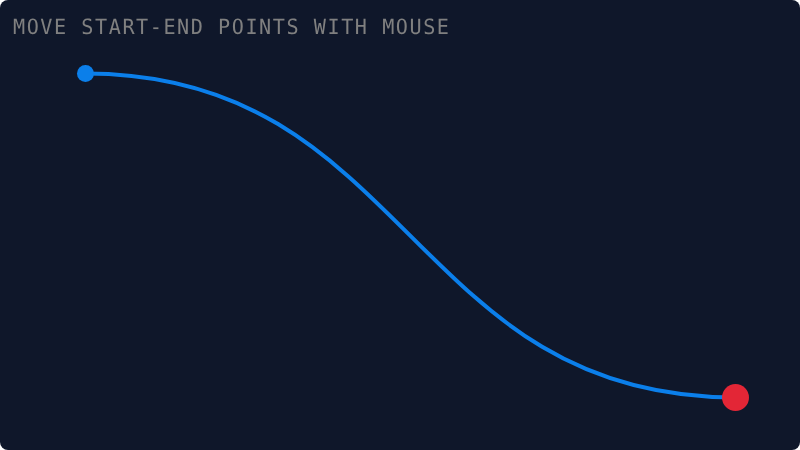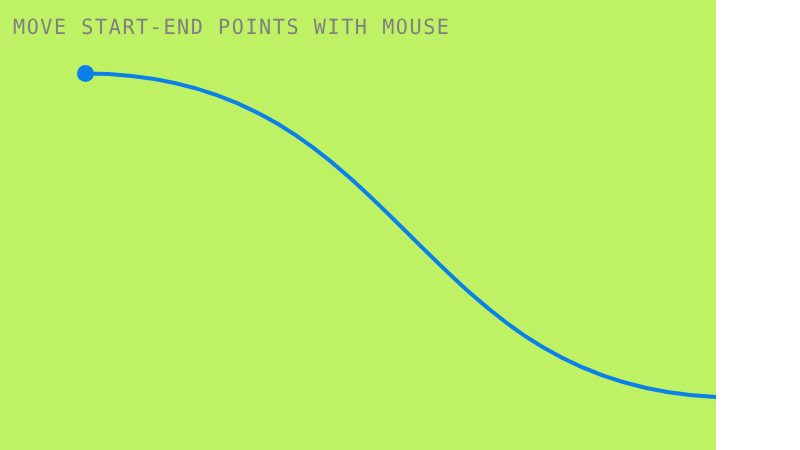--- a/index.html
+++ b/index.html
@@ -57,21 +57,21 @@
     text-rendering: geometricPrecision;
   }
 
   .handle {
     cursor: pointer;
   }
 </style>
 </head>
 <body>
 
-<div id="app" style="width: 716px; height: 450px; background: #bef264;">
+<div id="app" style="width: 800px; height: 450px; background: #0f172a; border-radius: 8px;">
 
   <h1 id="title" style="color: rgb(128, 128, 128);">MOVE START-END POINTS WITH MOUSE</h1>
 
   <svg id="stage" viewBox="0 0 800 450" width="800" height="450" xmlns="http://www.w3.org/2000/svg" shape-rendering="geometricPrecision">
 
     <path id="curve-path" fill="none" stroke="#0b7fea" stroke-width="4" stroke-linecap="round" stroke-linejoin="round" d="M 85.5 73.5 C 410 73.5 410 397.5 735.5 397.5"></path>
 
     <circle id="start-handle" class="handle" cx="85.5" cy="73.5" r="8.5" fill="#0b7fea"></circle>
 
     <circle id="end-handle" class="handle" cx="735.5" cy="397.5" r="13.5" fill="#e32636"></circle>

